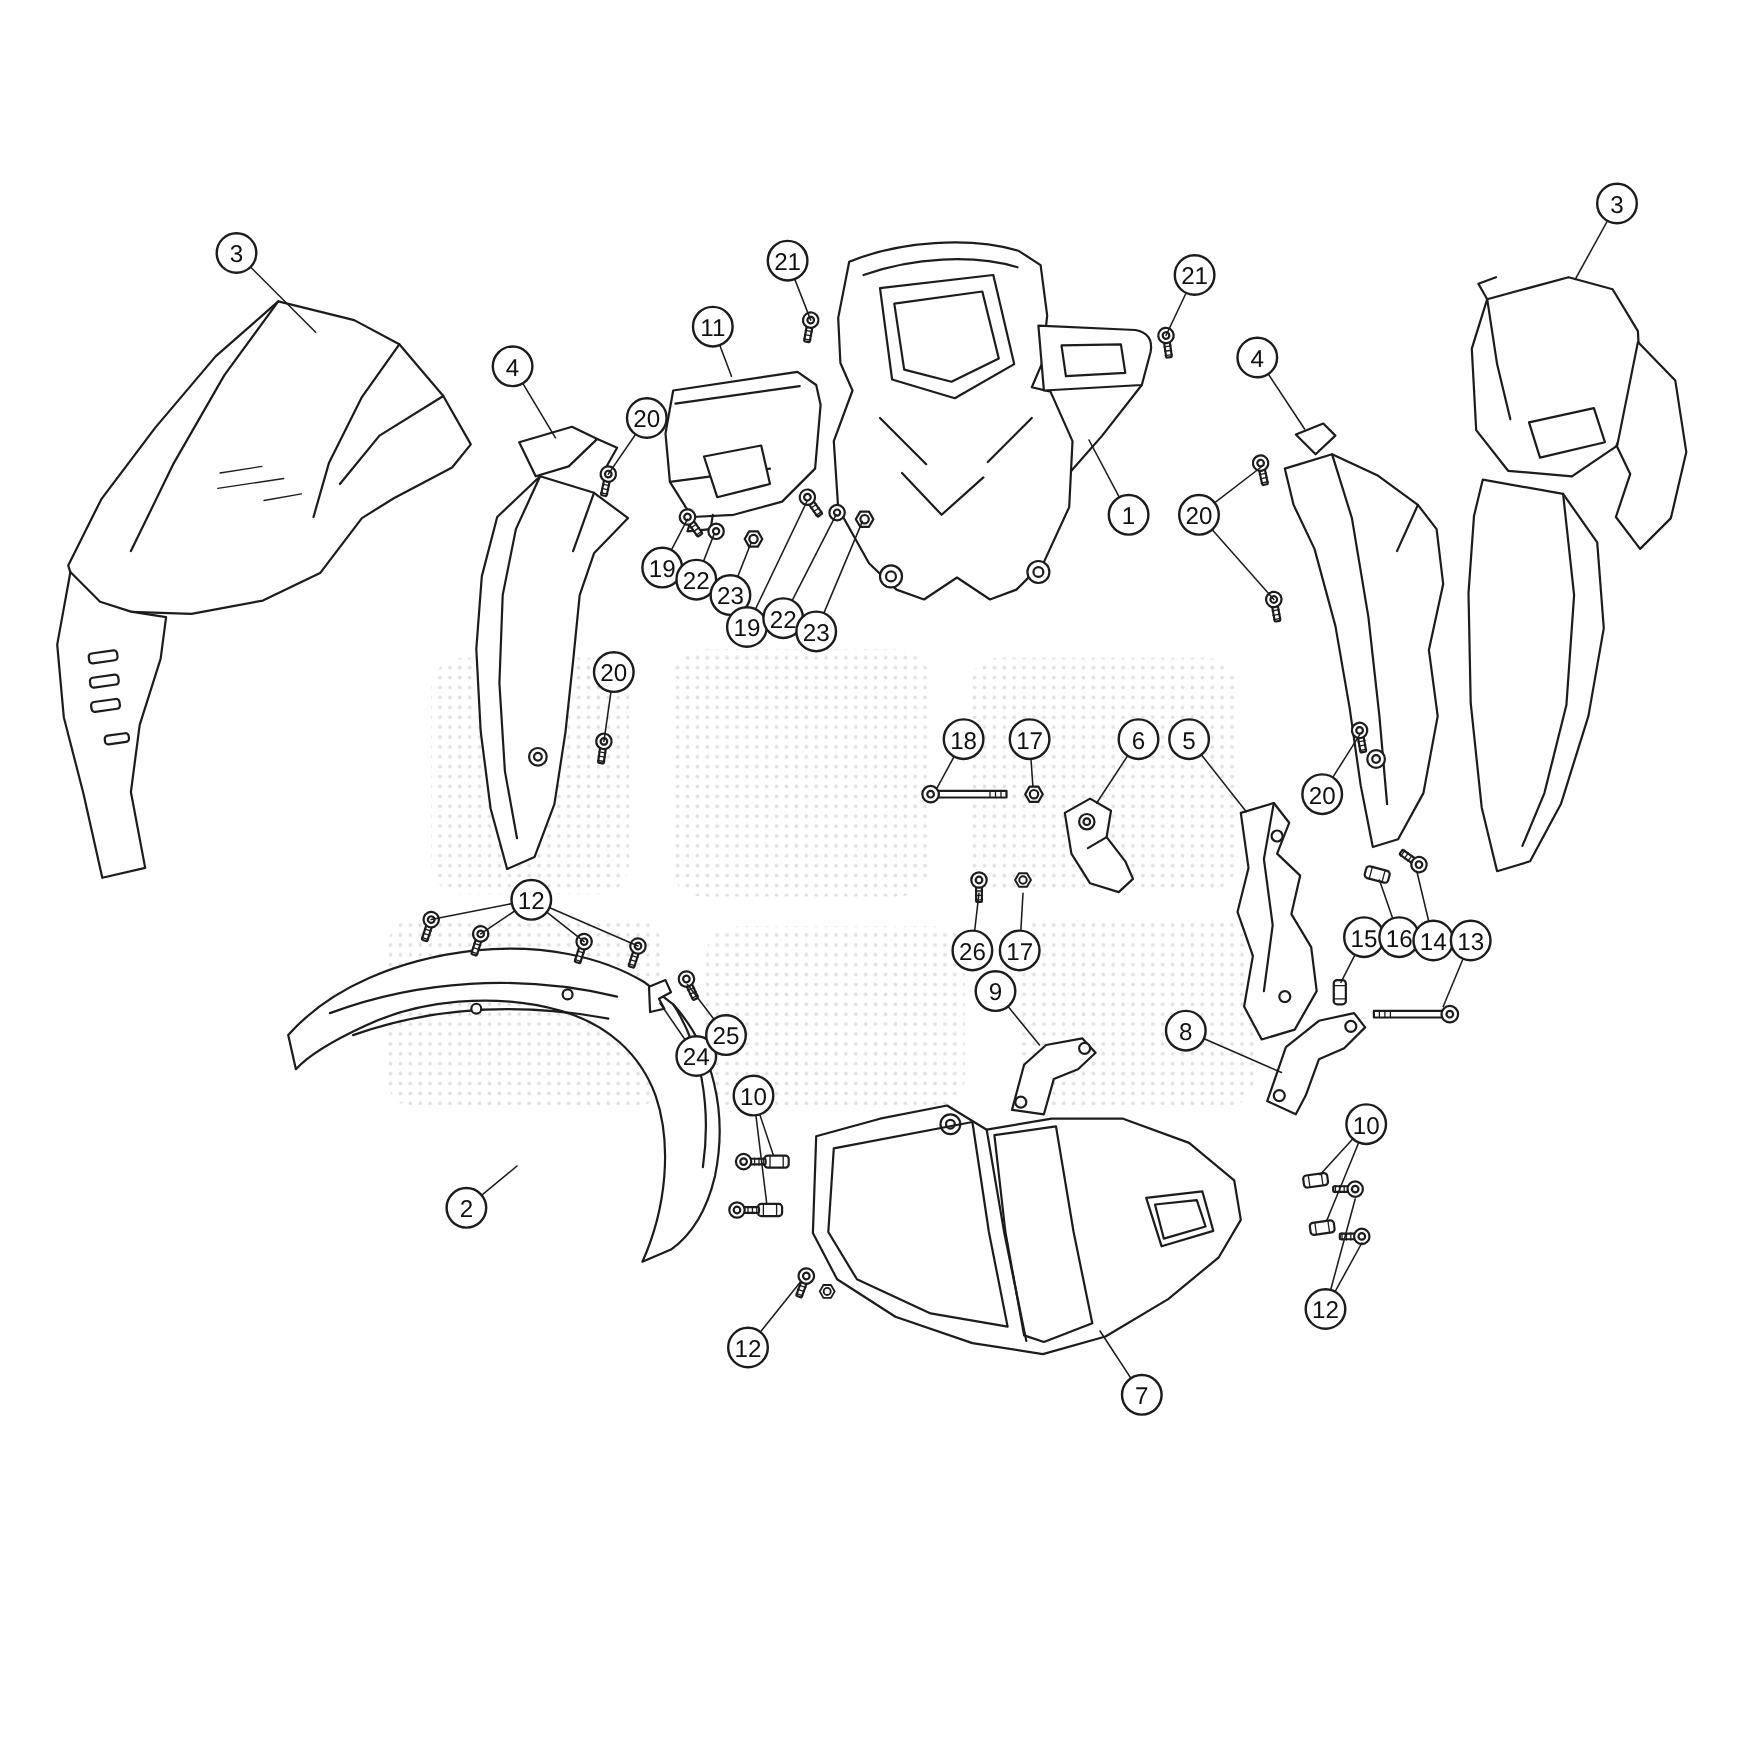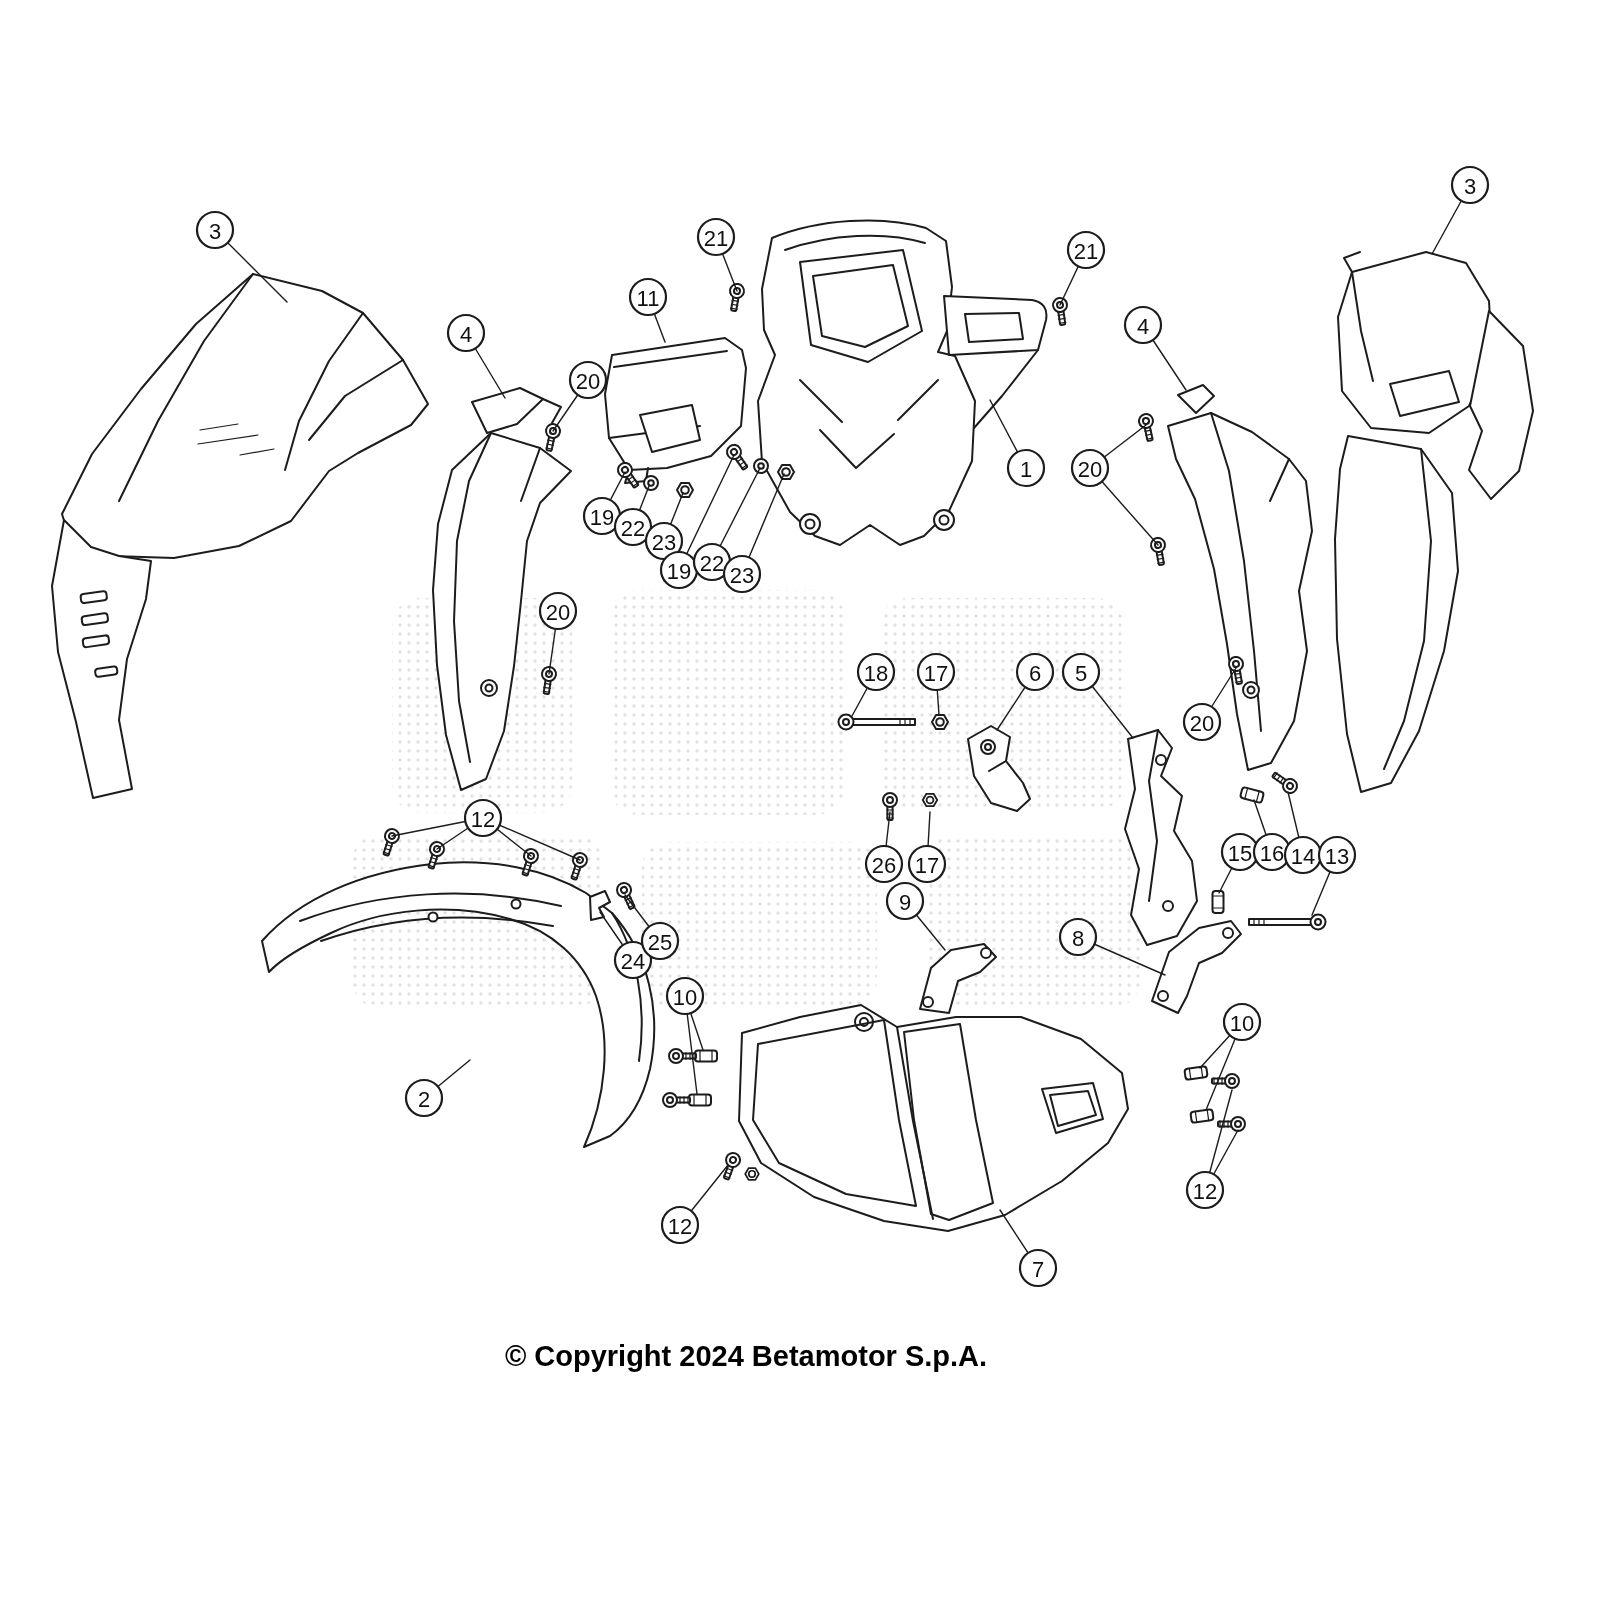--- a/index.html
+++ b/index.html
@@ -431,15 +431,14 @@
           <circle cx="1205" cy="1190" r="18"></circle>
           <text x="1205" y="1191">12</text>
         </g>
         <g>
           <circle cx="1038" cy="1268" r="18"></circle>
           <text x="1038" y="1269">7</text>
         </g>
       </g>
 </svg>
 
-<div class="copyright">© Copyright 2024 Betamotor S.p.A.</div>
 
 </div>
 
 </body></html>

